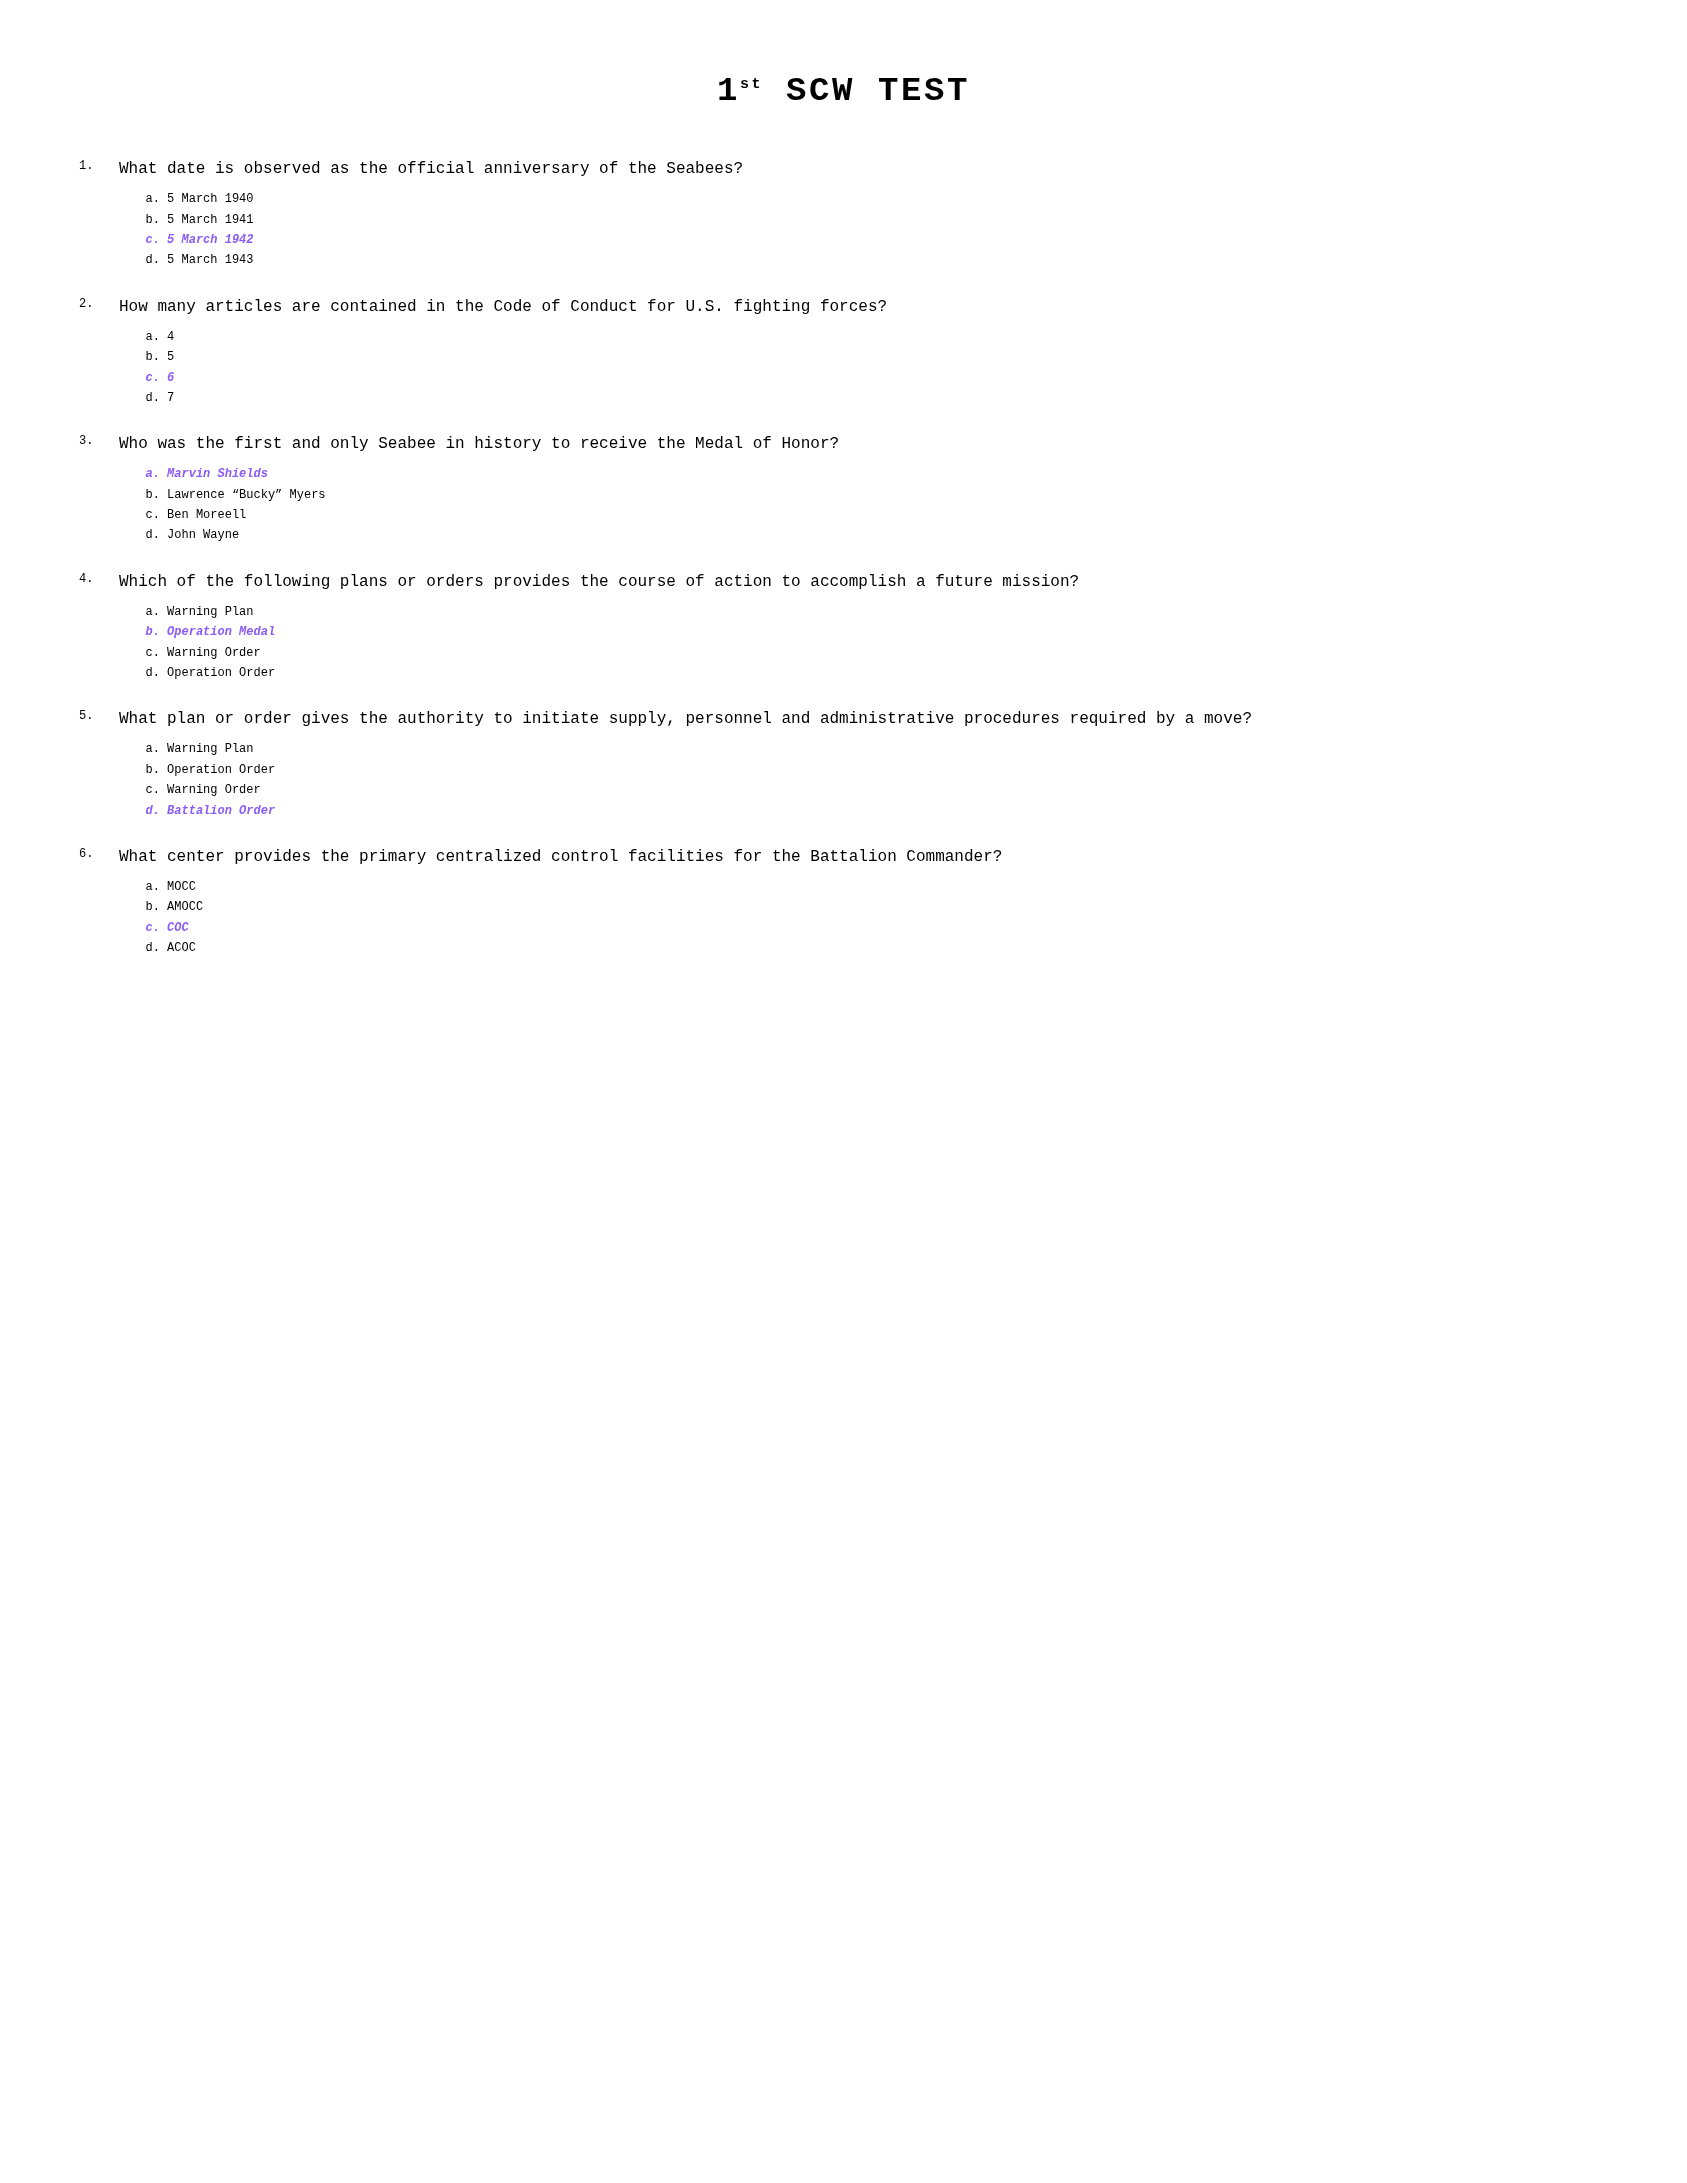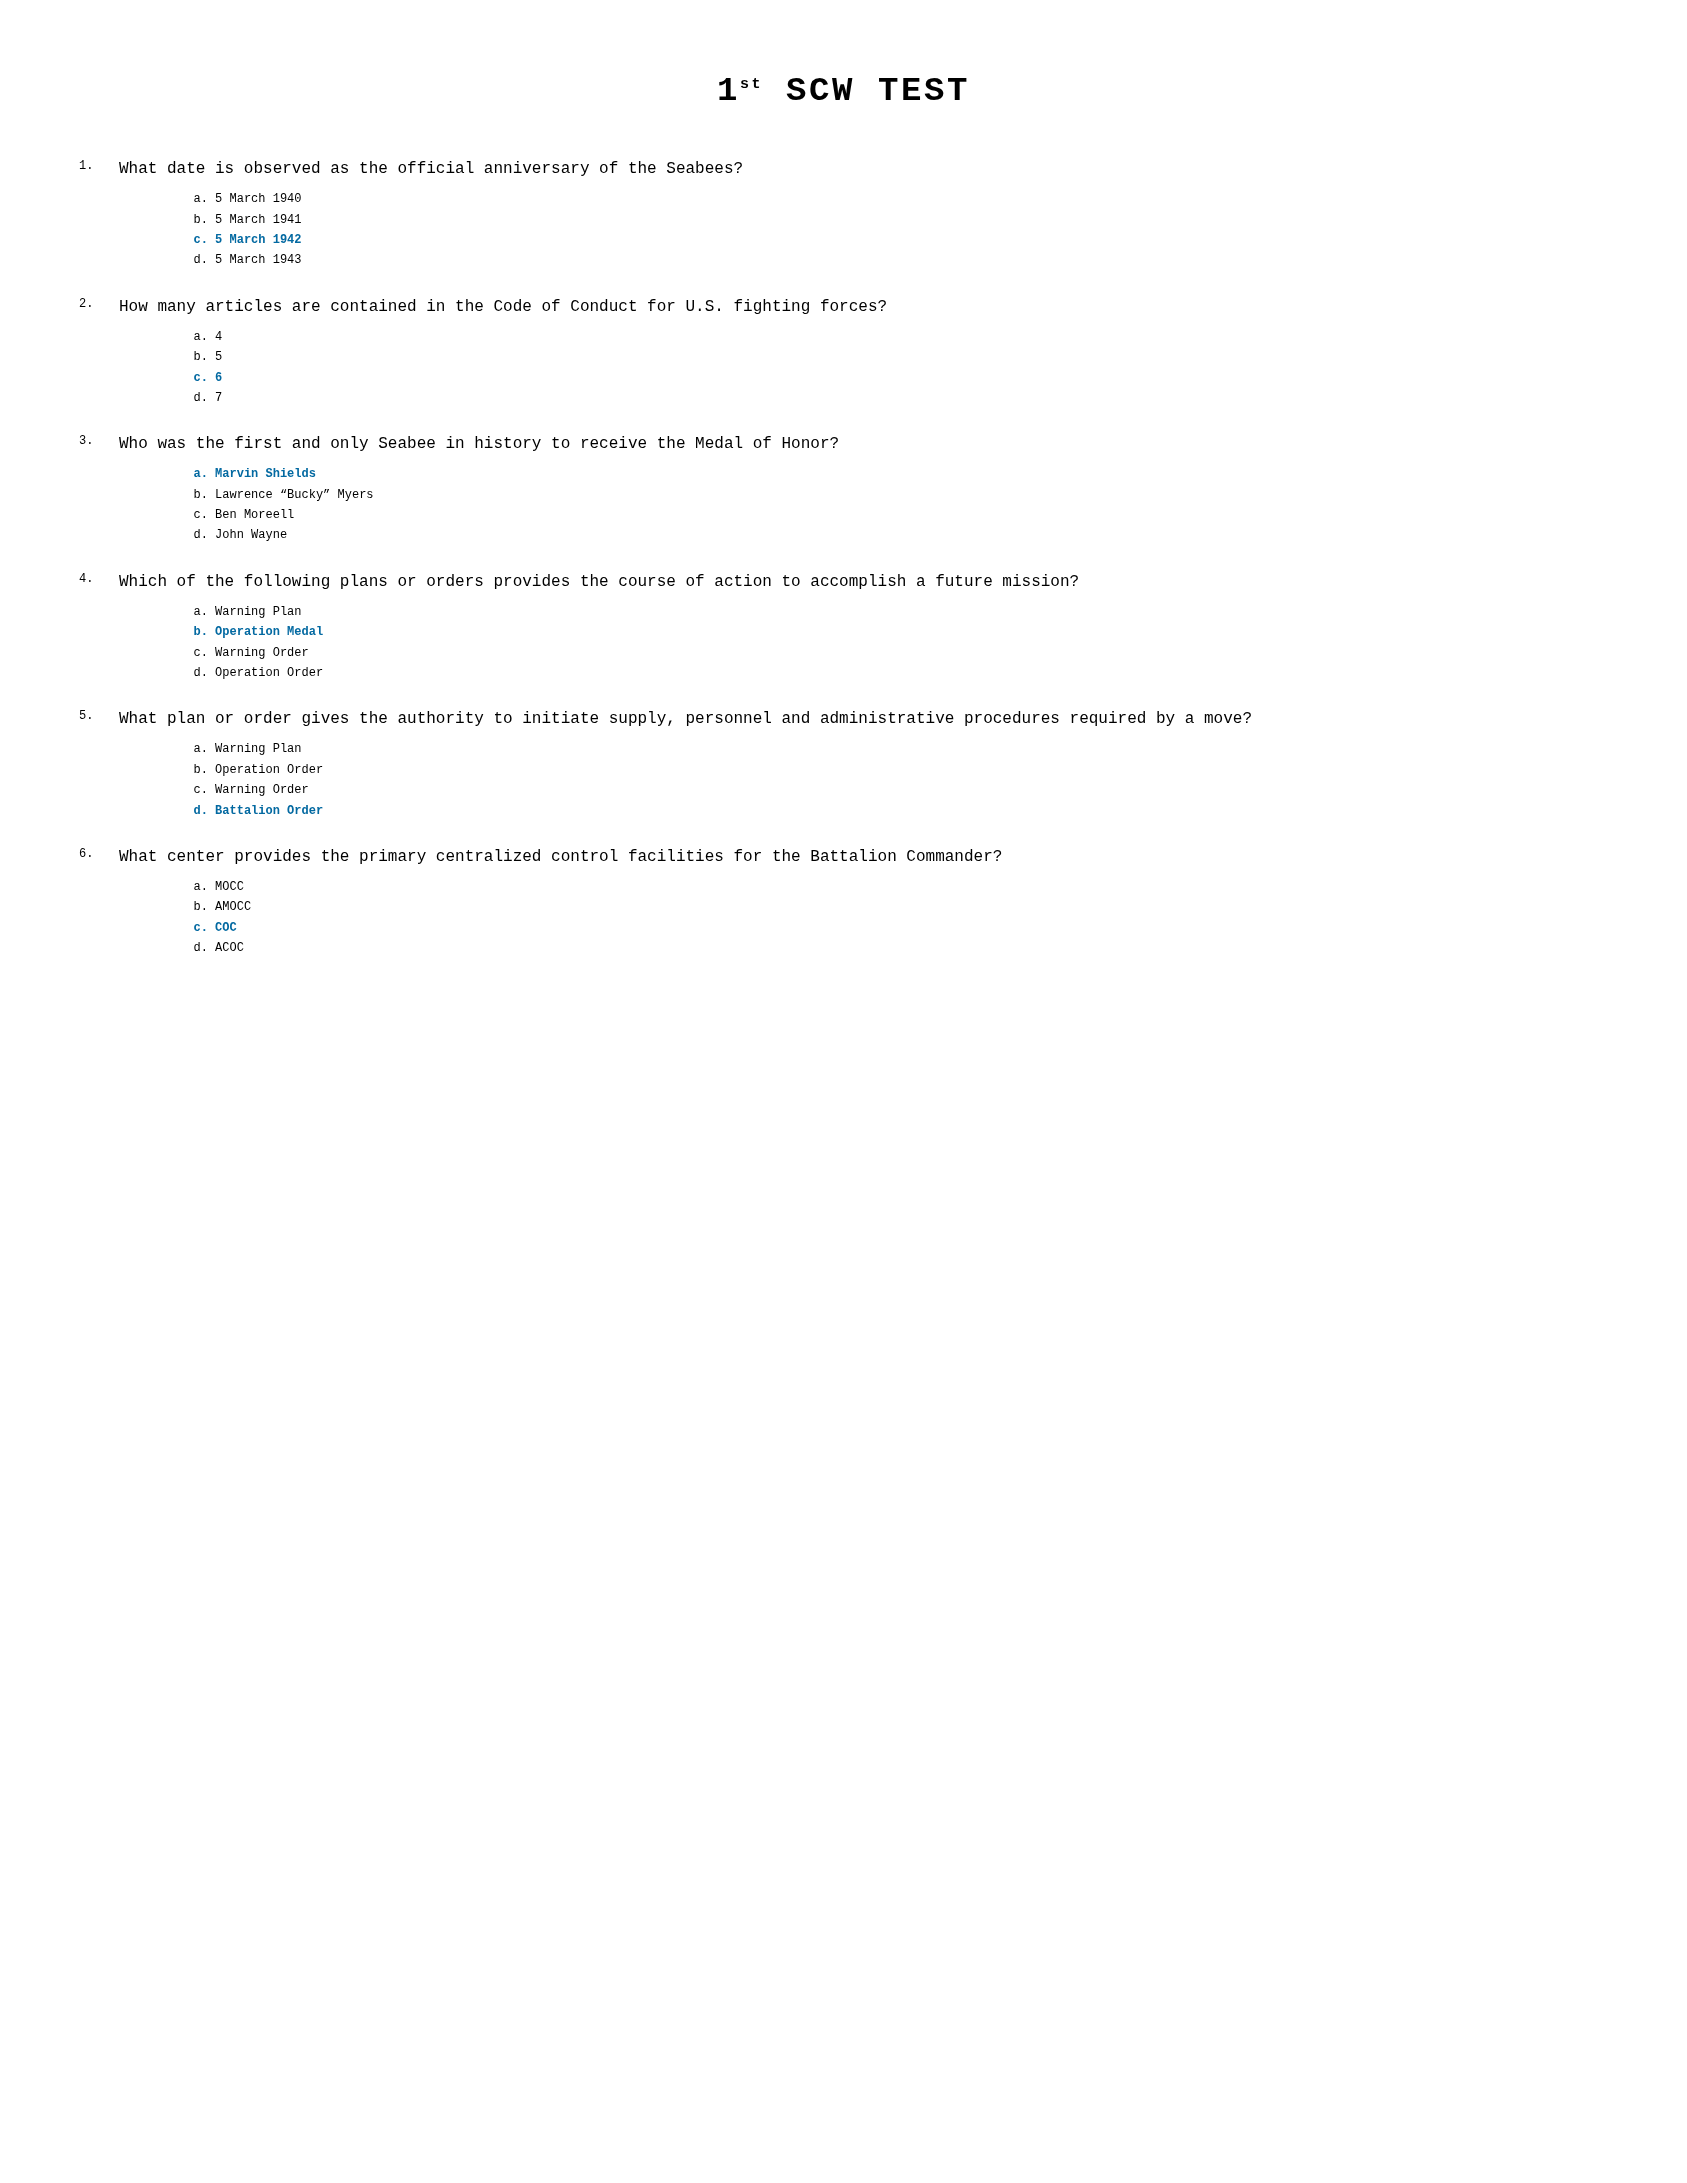--- a/index.html
+++ b/index.html
@@ -61,26 +61,26 @@
 
     .answer-list {
       list-style: none;
       margin-left: 26.5px;
     }
 
     .answer-list li {
       font-family: 'Courier New', Courier, monospace;
       font-size: 12px;
       line-height: 1.7;
-      margin-left: 48px;
     }
 
     .answer-correct {
-      color: #0369a1;
+      color: #8b5cf6;
       font-weight: bold;
+      font-style: italic;
     }
 
     .answer-normal {
       color: #000000;
     }
   </style>
 </head>
 <body>
 
 <div class="page-title">

